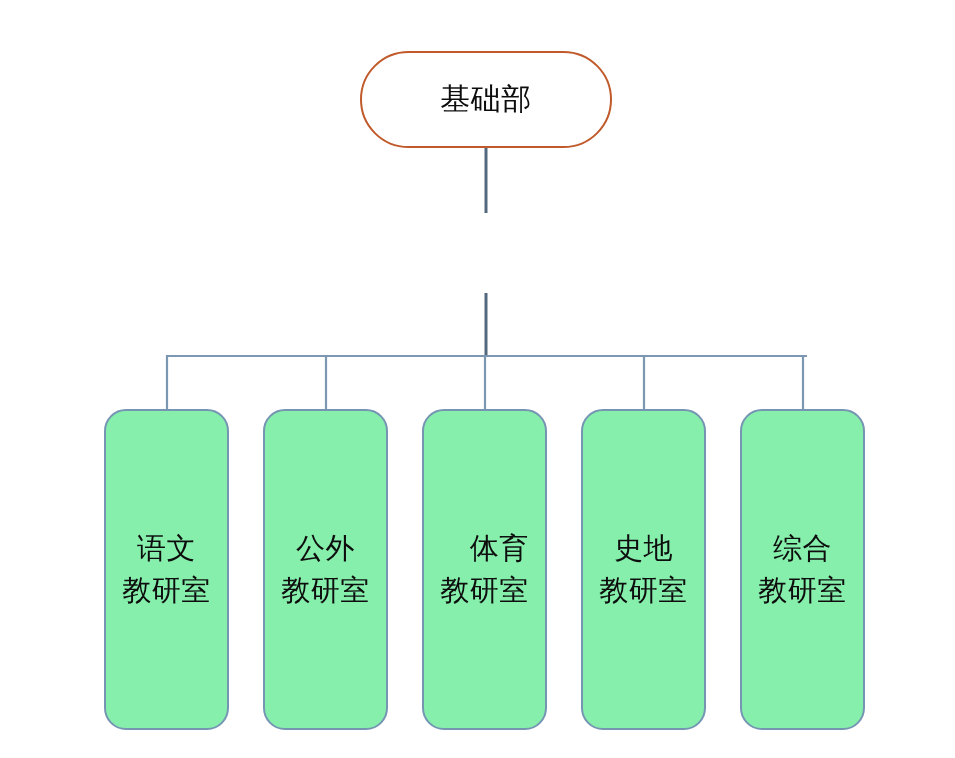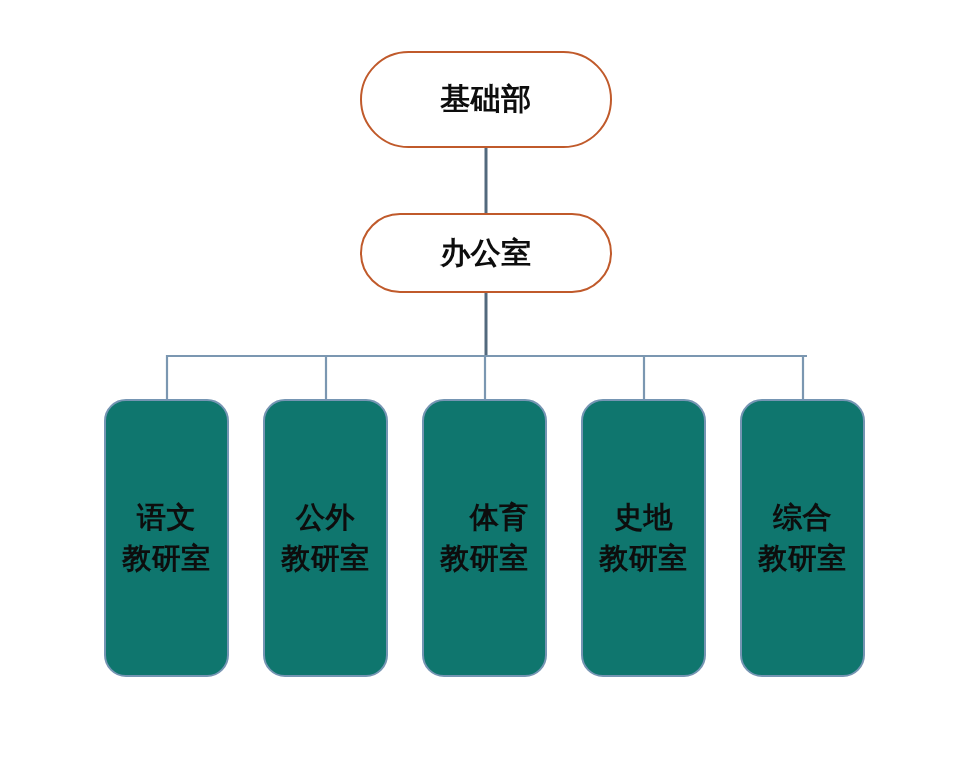--- a/index.html
+++ b/index.html
@@ -9,21 +9,20 @@
   }
   body {
     font-family: "Liberation Sans", "DejaVu Sans", sans-serif;
   }
   #canvas {
     position: relative;
     width: 955px;
     height: 758px;
     background: #ffffff;
     overflow: hidden;
-    font-weight: bold;
   }
 
   
   #connector-layer {
     position: absolute;
     left: 0;
     top: 0;
     width: 955px;
     height: 758px;
   }
@@ -59,24 +58,24 @@
     top: 213px;
     width: 252px;
     height: 80px;
     border-radius: 40px;
   }
 
   
   .dept-node {
     position: absolute;
     box-sizing: border-box;
-    top: 399px;
+    top: 409px;
     width: 125px;
-    height: 278px;
-    background: #0f766e;
+    height: 321px;
+    background: #86efac;
     border: 2px solid #7595b3;
     border-radius: 22px;
     display: flex;
     align-items: center;
     justify-content: center;
     text-align: center;
   }
   .dept-node .node-label {
     color: #0d0d0d;
     font-size: 29px;
@@ -108,23 +107,20 @@
     <line x1="326" y1="355" x2="326" y2="413" stroke="#7b97b1" stroke-width="2.2"></line>
     <line x1="485" y1="355" x2="485" y2="413" stroke="#7b97b1" stroke-width="2.2"></line>
     <line x1="644" y1="355" x2="644" y2="413" stroke="#7b97b1" stroke-width="2.2"></line>
     <line x1="803" y1="355" x2="803" y2="413" stroke="#7b97b1" stroke-width="2.2"></line>
   </svg>
 
   <div class="pill-node" id="node-root">
     <span class="node-label">基础部</span>
   </div>
 
-  <div class="pill-node" id="node-office">
-    <span class="node-label">办公室</span>
-  </div>
 
   <div class="dept-node pos-0">
     <span class="node-label">语文
 教研室</span>
   </div>
   <div class="dept-node pos-1">
     <span class="node-label">公外
 教研室</span>
   </div>
   <div class="dept-node pos-2">

